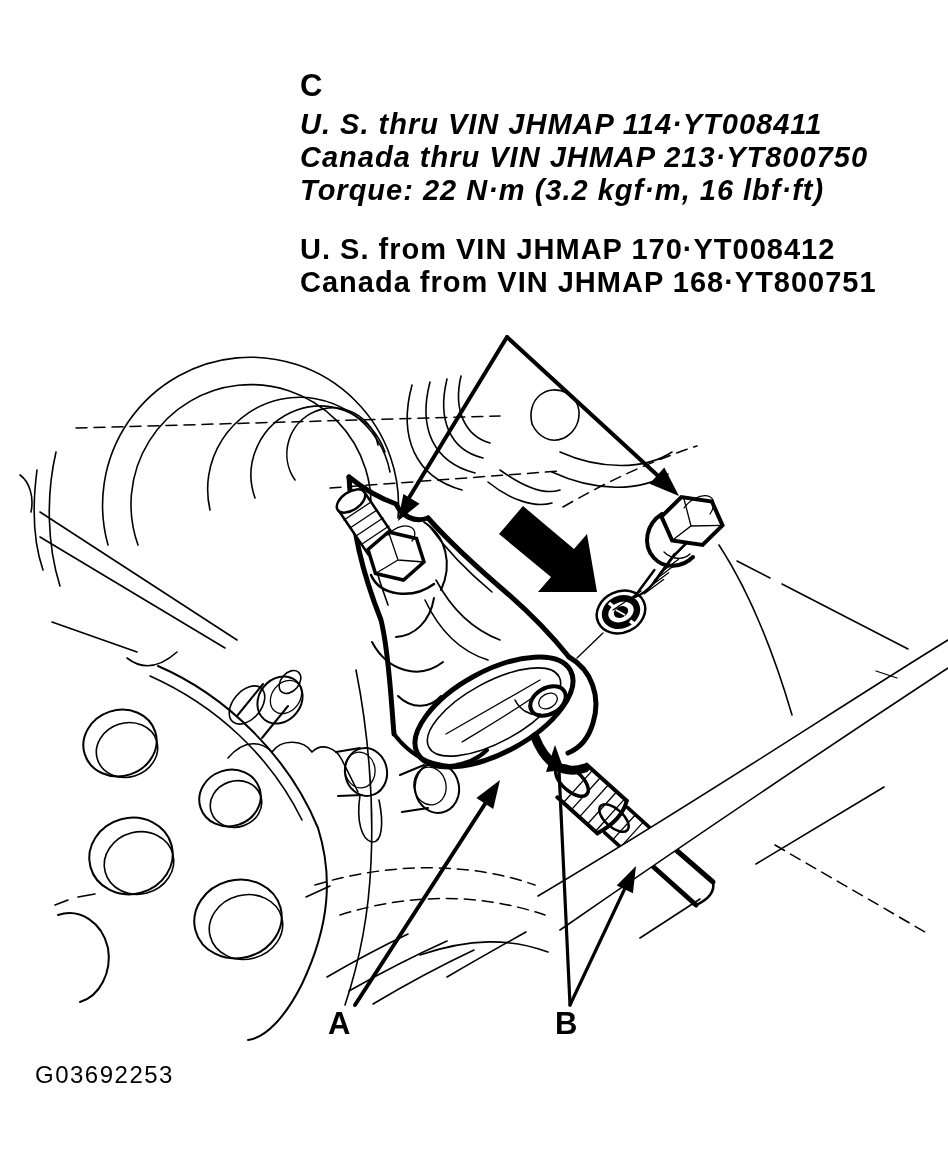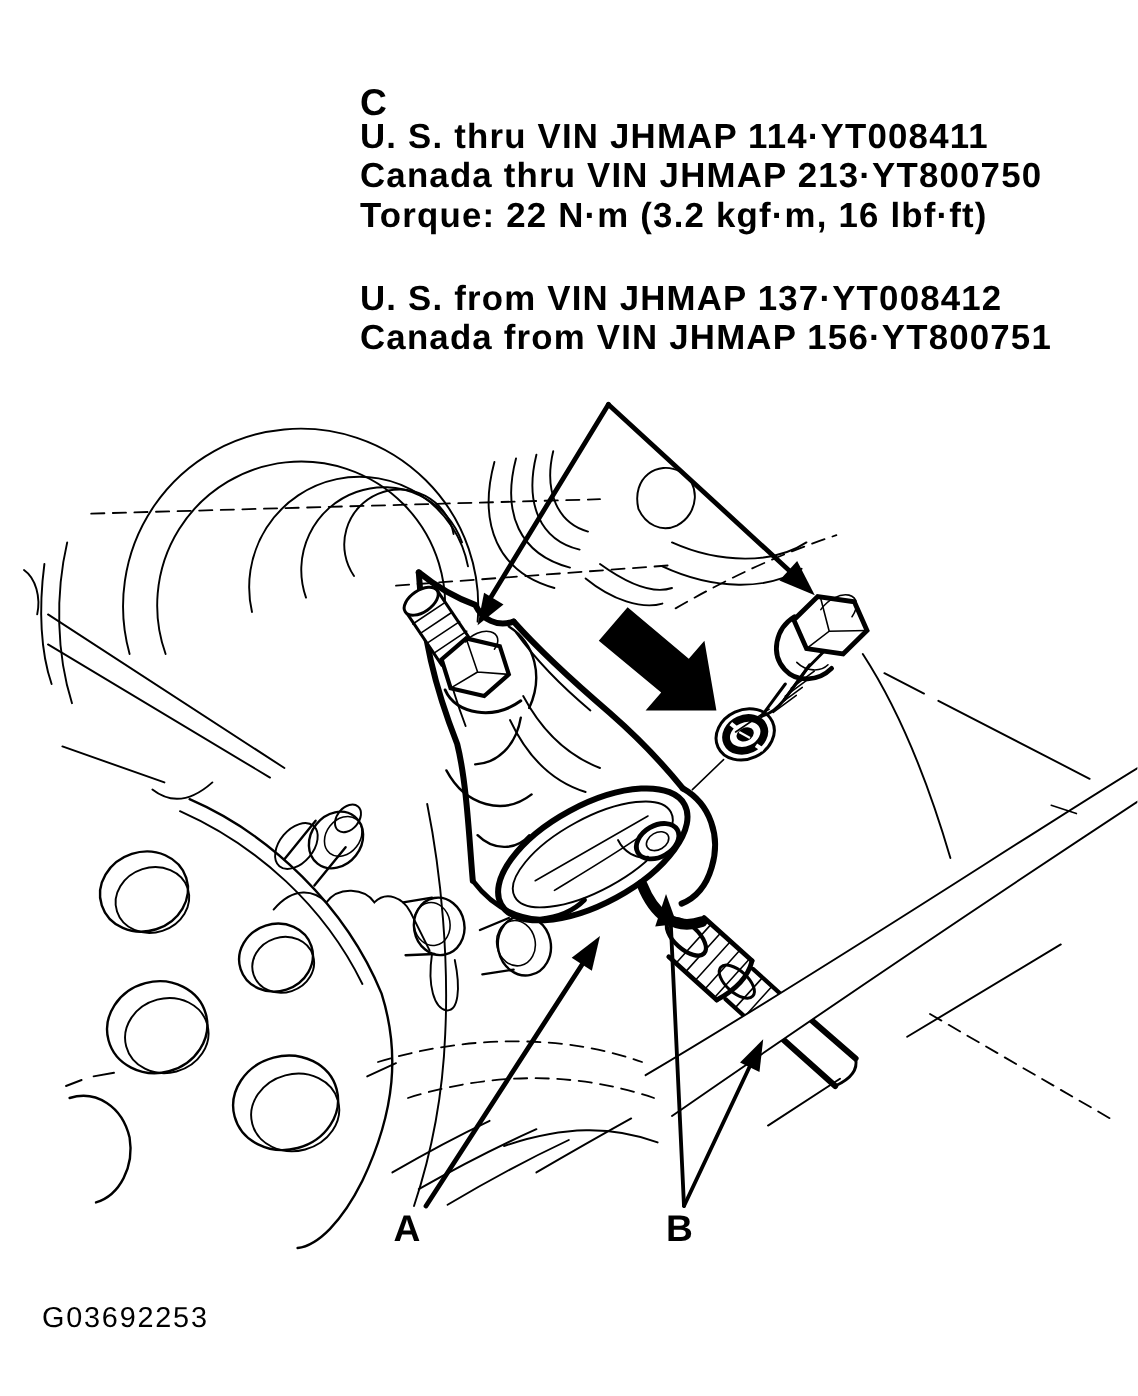--- a/index.html
+++ b/index.html
@@ -203,29 +203,29 @@
       <path class="blk" d="M500,780 L493.2,808.9 L476.4,798.1 Z"></path>
       <path class="lead3" d="M570,1005 L559,770"></path>
       <path class="blk" d="M555,745 L546,772 L564,770 Z"></path>
       <path class="lead3" d="M570,1005 L627,884"></path>
       <path class="blk" d="M636,866 L632.9,893.3 L616.7,885.5 Z"></path>
     </g>
   </svg>
 
   <div class="biglabel" style="left:300px;top:70px;">C</div>
 
-  <div class="spec" style="left:300px;top:98px;">
+  <div class="spec" style="left:300px;top:108px;font-style:italic;">
     <div>U. S. thru VIN JHMAP 114·YT008411</div>
     <div>Canada thru VIN JHMAP 213·YT800750</div>
     <div>Torque: 22 N·m (3.2 kgf·m, 16 lbf·ft)</div>
   </div>
 
   <div class="spec" style="left:300px;top:233px;">
-    <div>U. S. from VIN JHMAP 137·YT008412</div>
-    <div>Canada from VIN JHMAP 156·YT800751</div>
+    <div>U. S. from VIN JHMAP 170·YT008412</div>
+    <div>Canada from VIN JHMAP 168·YT800751</div>
   </div>
 
   <div class="biglabel" style="left:328px;top:1008px;">A</div>
 
   <div class="biglabel" style="left:555px;top:1008px;">B</div>
 
-  <div id="figureId" style="left:35px;top:1085px;">G03692253</div>
+  <div id="figureId" style="left:35px;top:1061px;">G03692253</div>
 </div>
 
 </body></html>

